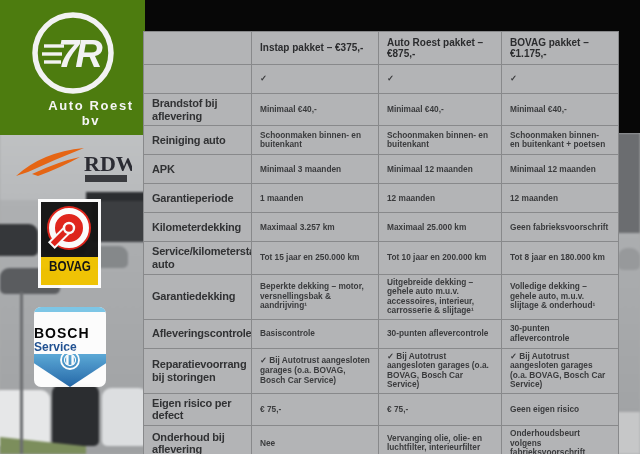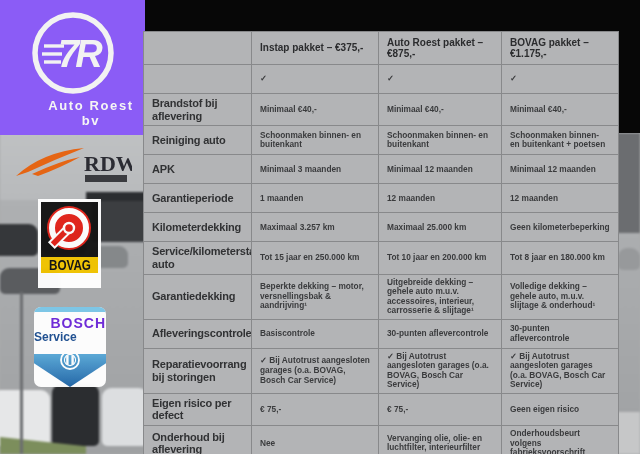--- a/index.html
+++ b/index.html
@@ -12,34 +12,34 @@
   .photo{position:absolute;inset:0;filter:blur(1.3px) saturate(.85);}
   .photo .sky{position:absolute;left:0;top:0;right:0;height:200px;
     background:linear-gradient(#cdcfd0,#b8babc);}
   .photo .lot{position:absolute;left:0;top:200px;right:0;bottom:0;
     background:linear-gradient(#aeb0b2,#9fa1a3);}
   .shape{position:absolute;}
   .car{position:absolute;border-radius:9px 9px 5px 5px;}
   .pline{position:absolute;background:rgba(255,255,255,.75);width:3px;}
   
   .topband{position:absolute;left:0;top:0;width:640px;height:133px;background:#070707;}
-  .brand{position:absolute;left:0;top:0;width:145px;height:135px;background:#8b5cf6;text-align:center;}
+  .brand{position:absolute;left:0;top:0;width:145px;height:135px;background:#4d7c0f;text-align:center;}
   .brand svg{display:block;margin:10px auto 2px;}
   .brand-name{color:#f5f5f5;font-size:13px;font-weight:700;letter-spacing:1.6px;margin-left:37px;}
   
   .rdw{position:absolute;left:14px;top:144px;width:118px;height:44px;opacity:.94;}
   .bovag{position:absolute;left:38px;top:199px;width:63px;height:89px;background:#fff;
     padding:3px;box-sizing:border-box;opacity:.97;}
   .bovag-top{position:relative;width:57px;height:55px;background:#141414;overflow:hidden;}
-  .bovag-bottom{width:57px;height:16px;background:#f2c400;display:flex;align-items:flex-end;justify-content:center;}
+  .bovag-bottom{width:57px;height:28px;background:#f2c400;display:flex;align-items:flex-start;justify-content:center;}
   .bovag-word{font-weight:800;font-size:15px;color:#111;transform:scaleX(.78);letter-spacing:0;}
   .bosch{position:absolute;left:34px;top:307px;width:72px;height:80px;background:#fff;
     border-radius:7px;overflow:hidden;opacity:.97;}
   .bosch-stripe{height:5px;background:#7cc7e8;}
-  .bosch-word{color:#6d28d9;font-weight:800;font-size:14px;letter-spacing:1px;text-align:right;margin-top:3px;}
+  .bosch-word{color:#000000;font-weight:800;font-size:14px;letter-spacing:1px;text-align:left;margin-top:13px;}
   .bosch-sub{color:#1d4f91;font-weight:700;font-size:12px;text-align:left;margin-top:-1px;}
   .bosch-chevron{position:absolute;left:0;right:0;bottom:0;height:33px;
     background:linear-gradient(#5aa9d8,#2166a8);
     clip-path:polygon(0 0,100% 0,100% 28%,50% 100%,0 28%);}
   .bosch-emblem{position:absolute;left:50%;bottom:12px;transform:translateX(-50%);}
   
   table.pkg{position:absolute;left:143px;top:31px;width:475px;border-collapse:collapse;
     table-layout:fixed;}
   table.pkg th,table.pkg td{
     background:#b3b4b6;border:1px solid #88898b;
@@ -186,21 +186,21 @@
       <tr>
         <th>Garantieperiode</th>
         <td>1 maanden</td>
         <td>12 maanden</td>
         <td>12 maanden</td>
       </tr>
       <tr>
         <th>Kilometerdekking</th>
         <td>Maximaal 3.257 km</td>
         <td>Maximaal 25.000 km</td>
-        <td>Geen kilometerbeperking</td>
+        <td>Geen fabrieksvoorschrift</td>
       </tr>
       <tr>
         <th>Service/kilometerstand auto</th>
         <td>Tot 15 jaar en 250.000 km</td>
         <td>Tot 10 jaar en 200.000 km</td>
         <td>Tot 8 jaar en 180.000 km</td>
       </tr>
       <tr>
         <th>Garantiedekking</th>
         <td>Beperkte dekking – motor, versnellingsbak &amp; aandrijving¹</td>

